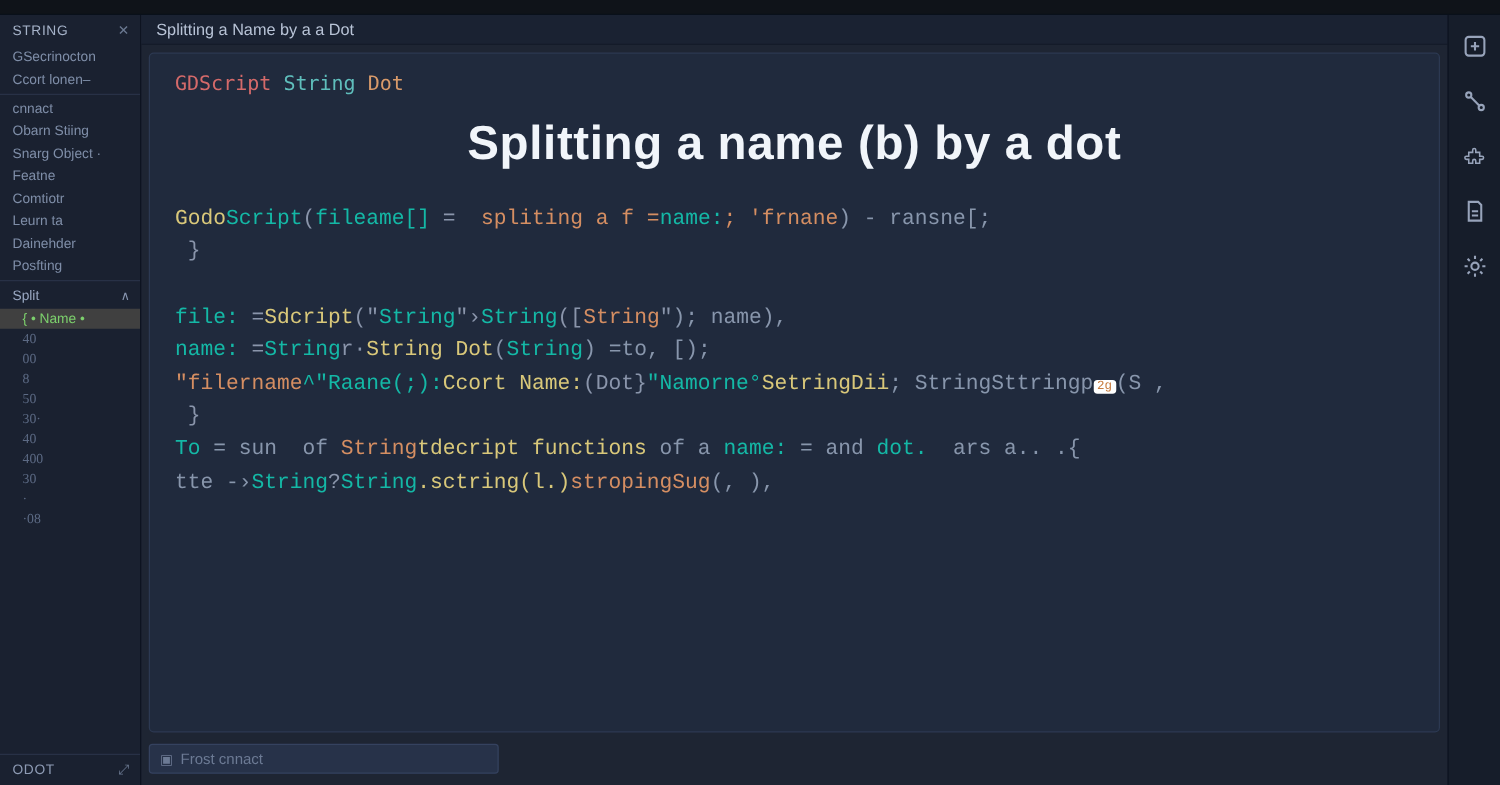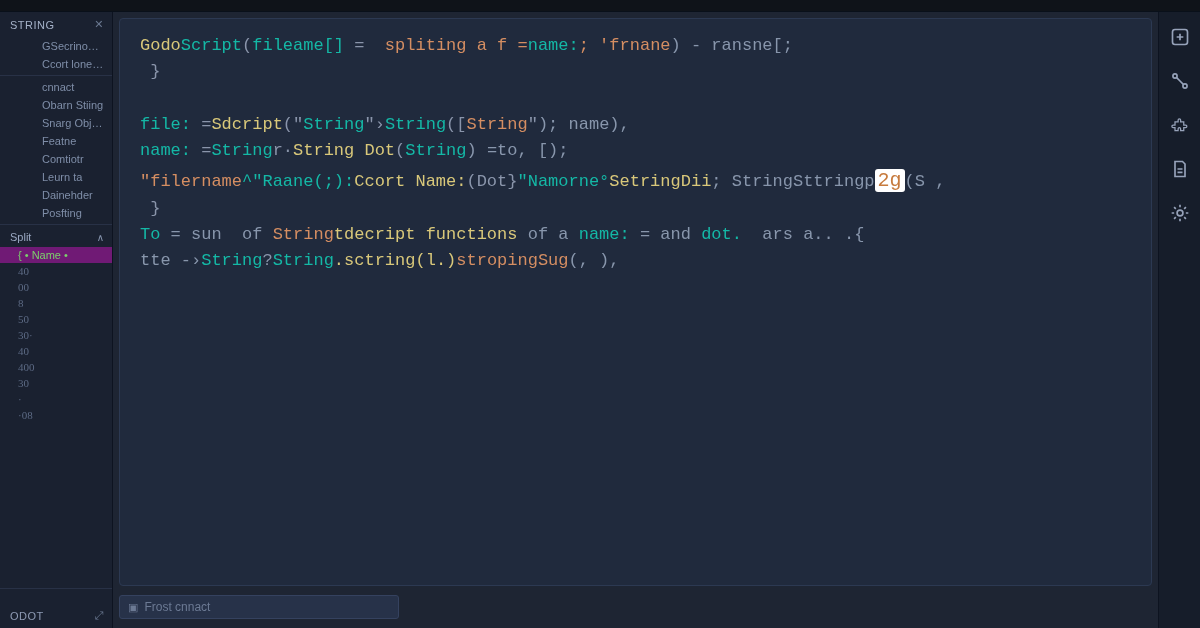--- a/index.html
+++ b/index.html
@@ -39,21 +39,20 @@
     color: #a5b2c8;
   }
   .sidebar-header .x { color: #6a7890; font-size: 11px; }
   .sidebar-item {
     padding: 3px 8px 3px 10px;
     color: #7f8ea8;
     white-space: nowrap;
     overflow: hidden;
     text-overflow: ellipsis;
     cursor: pointer;
-    margin-left: 32px;
   }
   .sidebar-sep {
     height: 1px;
     background: #283146;
     margin: 2px 0;
   }
   .tree-header {
     display: flex;
     align-items: center;
     justify-content: space-between;
@@ -65,29 +64,29 @@
     color: #8896b0;
   }
   .tree-item {
     padding: 2px 8px 2px 18px;
     white-space: nowrap;
     overflow: hidden;
     cursor: pointer;
   }
   .tree-item.hl {
     color: #7cd06c;
-    background: #701a75;
+    background: #404040;
   }
   .tree-item.dim { color: #5c6a84; font-family: Liberation Serif, serif; }
   .sidebar-footer {
     margin-top: auto;
     display: flex;
     align-items: center;
     justify-content: space-between;
-    padding: 20px 8px 6px 10px;
+    padding: 6px 8px 6px 10px;
     letter-spacing: 0.5px;
     color: #8e9bb4;
     border-top: 1px solid #283146;
   }
   .sidebar-footer .ficon { color: #6a7890; font-size: 11px; }
 
   .main {
     flex: 1;
     display: flex;
     flex-direction: column;
@@ -134,21 +133,21 @@
     line-height: 1.55;
     color: #97a4bb;
     white-space: pre;
     overflow: hidden;
   }
   .c-fn   { color: #d9c87a; }
   .c-id   { color: #14b8a6; }
   .c-str  { color: #d58e62; }
   .c-punc { color: #8a95ab; }
   .c-txt  { color: #8896ac; }
-  .c-badge{ color: #c77b3e; background:#ffffff; padding:0 3px; border-radius:3px; font-size:20px;margin-top:28px;}
+  .c-badge{ color: #c77b3e; background:#ffffff; padding:0 3px; border-radius:3px; font-size:10px;margin-top:28px;}
   .bottom-bar {
     height: 30px;
     margin: 6px;
     display: flex;
     align-items: center;
   }
   .input-box {
     width: 280px;
     height: 24px;
     background: #273249;
@@ -222,23 +221,32 @@
     <div class="tree-item dim">30</div>
     <div class="tree-item dim">·</div>
     <div class="tree-item dim">·08</div>
     <div class="sidebar-footer">
       <span>ODOT</span>
       <span class="ficon">⤢</span>
     </div>
   </div>
 
   <div class="main">
+    <div class="tab-row">
+      <span>Splitting a Name by a a Dot</span>
+    </div>
 
     <div class="content">
-
+      <div class="tags">
+        <span class="tag-red">GDScript</span>
+        <span class="tag-teal">String</span>
+        <span class="tag-orange">Dot</span>
+      </div>
+
+      <div class="heading">Splitting a name (b) by a dot</div>
 
       <div class="code"><span class="c-fn">Godo</span><span class="c-id">Script</span><span class="c-punc">(</span><span class="c-id">fileame[]</span><span class="c-punc"> = </span><span class="c-str"> spliting a f =</span><span class="c-id">name:</span><span class="c-str">; 'frnane</span><span class="c-txt">) - ransne[;</span>
 <span class="c-punc"> }</span>
 
 <span class="c-id">file:</span><span class="c-punc"> =</span><span class="c-fn">Sdcript</span><span class="c-punc">("</span><span class="c-id">String</span><span class="c-punc">"›</span><span class="c-id">String</span><span class="c-punc">([</span><span class="c-str">String</span><span class="c-punc">"</span><span class="c-txt">); name),</span>
 <span class="c-id">name:</span><span class="c-punc"> =</span><span class="c-id">String</span><span class="c-punc">r·</span><span class="c-fn">String Dot</span><span class="c-punc">(</span><span class="c-id">String</span><span class="c-txt">) =to, [);</span>
 <span class="c-str">"filername</span><span class="c-id">^"Raane(;):</span><span class="c-fn">Ccort Name:</span><span class="c-punc">(Dot}</span><span class="c-id">"Namorne°</span><span class="c-fn">SetringDii</span><span class="c-txt">; StringSttringp</span><span class="c-badge">2g</span><span class="c-txt">(S ,</span>
 <span class="c-punc"> }</span>
 <span class="c-id">To</span><span class="c-txt"> = sun  of </span><span class="c-str">String</span><span class="c-fn">tdecript functions</span><span class="c-txt"> of a </span><span class="c-id">name:</span><span class="c-txt"> = and </span><span class="c-id">dot.</span><span class="c-txt">  ars a.. .{</span>
 <span class="c-txt">tte -›</span><span class="c-id">String</span><span class="c-punc">?</span><span class="c-id">String</span><span class="c-fn">.sctring(l.)</span><span class="c-str">stropingSug</span><span class="c-txt">(, ),</span></div>

